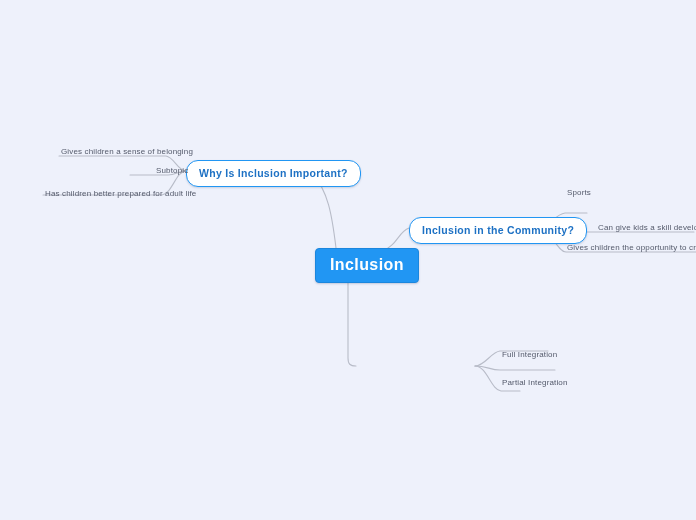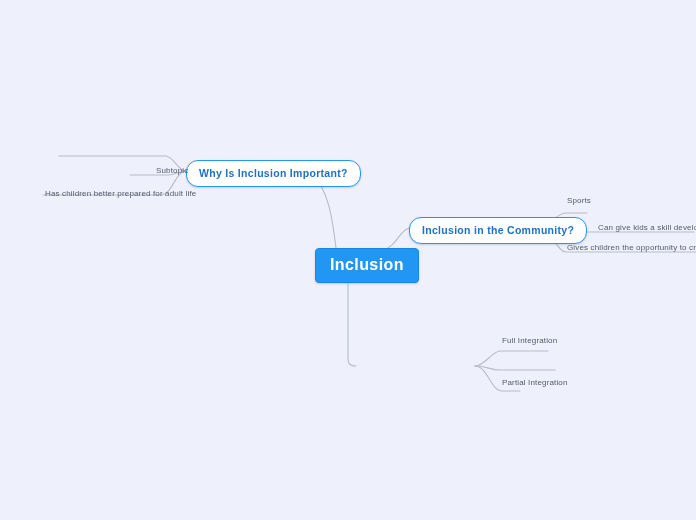--- a/index.html
+++ b/index.html
@@ -100,43 +100,46 @@
   </svg>
 
   <div class="node node-root" style="left:315px; top:248px;">
     <span>Inclusion</span>
   </div>
 
   <div class="node node-main" style="left:186px; top:160px;">
     <span>Why Is Inclusion Important?</span>
   </div>
 
+  <div class="node node-leaf leaf-left" style="left:59px; top:147px;">
+    <span>Gives children a sense of belonging</span>
+  </div>
   <div class="node node-leaf leaf-left" style="left:130px; top:166px;margin-left:24px;">
     <span>Subtopic</span>
   </div>
   <div class="node node-leaf leaf-left" style="left:43px; top:189px;text-align:center;">
     <span>Has children better prepared for adult life</span>
   </div>
 
   <div class="node node-main" style="left:409px; top:217px;text-align:center;">
     <span>Inclusion in the Community?</span>
   </div>
 
-  <div class="node node-leaf leaf-right" style="left:565px; top:196px;">
+  <div class="node node-leaf leaf-right" style="left:565px; top:188px;">
     <span>Sports</span>
   </div>
   <div class="node node-leaf leaf-right" style="left:596px; top:223px;">
     <span>Can give kids a skill developement</span>
   </div>
   <div class="node node-leaf leaf-right" style="left:565px; top:243px;">
     <span>Gives children the opportunity to create friends</span>
   </div>
 
 
-  <div class="node node-leaf leaf-right" style="left:500px; top:336px;text-align:right;">
+  <div class="node node-leaf leaf-right" style="left:500px; top:350px;text-align:right;">
     <span>Full Integration</span>
   </div>
   <div class="node node-leaf leaf-right" style="left:500px; top:378px;text-align:right;">
     <span>Partial Integration</span>
   </div>
   <div class="node node-leaf leaf-right" style="left:500px; top:382px; width:30px; height:10px;">
     <span></span>
   </div>
 
 </div>

